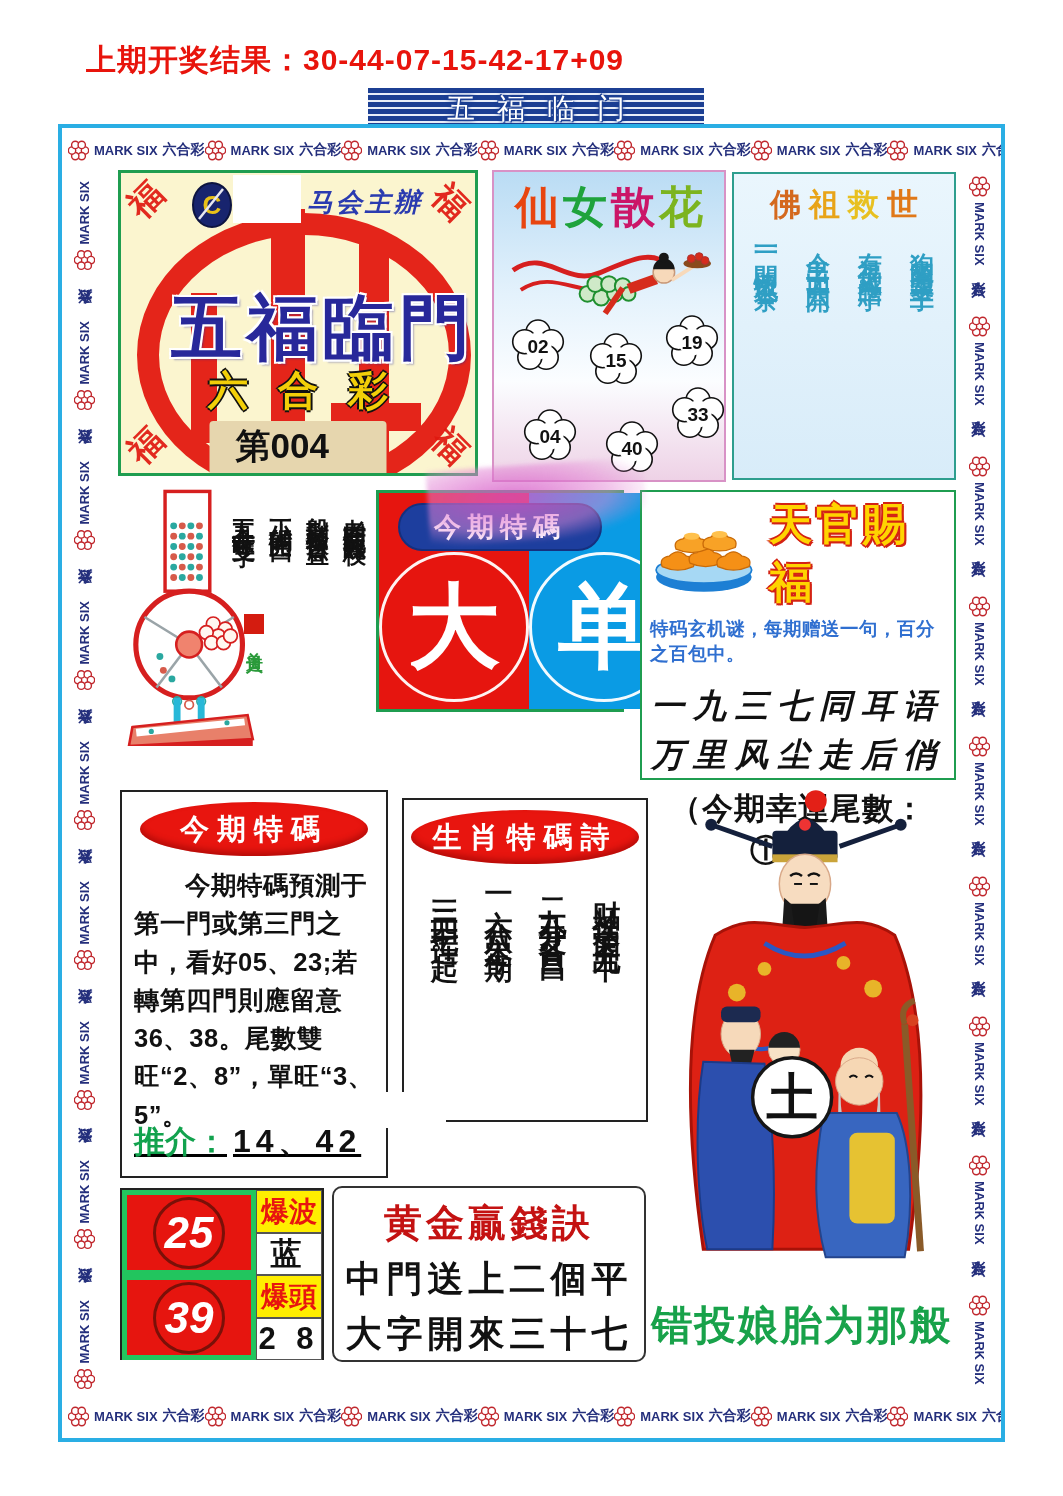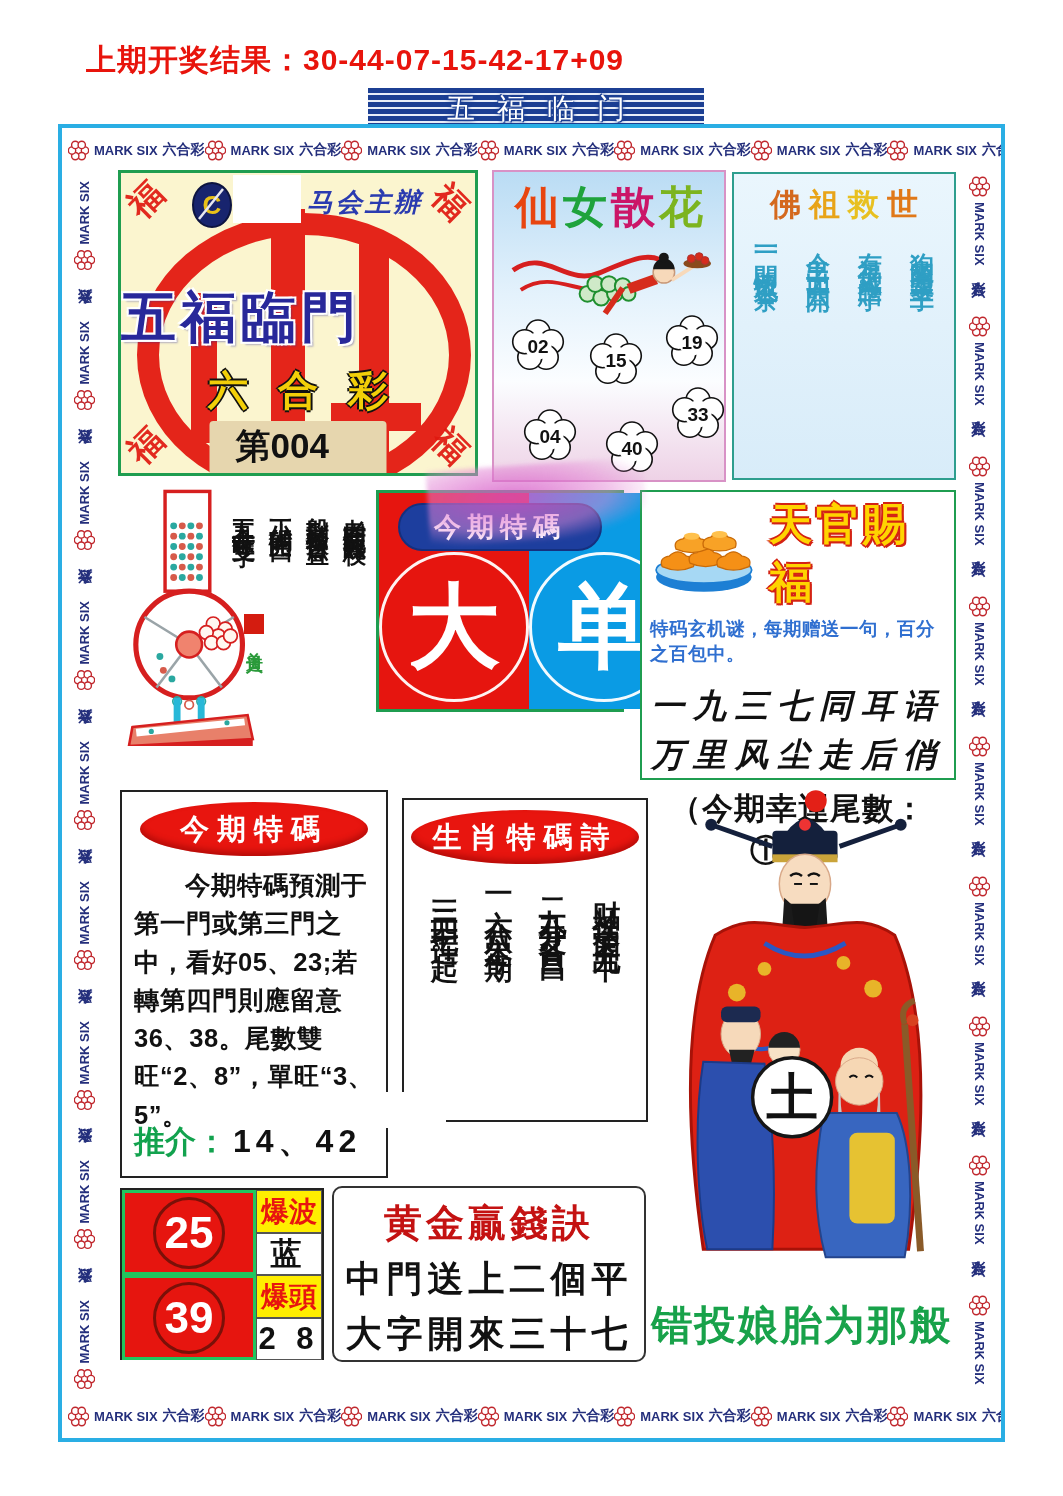--- a/index.html
+++ b/index.html
@@ -38,22 +38,22 @@
             background:#fbf5cf;overflow:hidden;}
   .logo-art{position:absolute;inset:0;z-index:1;}
   .logo-ring{position:absolute;left:16px;top:40px;width:290px;height:240px;border:22px solid #e4251a;
              border-radius:50%;}
   .logo-bar{position:absolute;background:#e4251a;}
   .corner-fu{position:absolute;color:#e01810;font-weight:bold;font-size:34px;
              font-family:"DejaVu Serif",serif;transform:rotate(-45deg);opacity:.92;}
   .logo-organizer{position:absolute;left:186px;top:12px;z-index:4;color:#2a3bb0;font-weight:bold;
                   font-size:26px;font-family:"DejaVu Serif",serif;font-style:italic;letter-spacing:3px;}
   .logo-emblem{position:absolute;left:70px;top:8px;z-index:4;width:42px;height:48px;}
-  .logo-title{position:absolute;left:0;right:0;top:108px;z-index:3;text-align:left;
-              font-size:55px;font-weight:900;color:#28289a;letter-spacing:5px;
+  .logo-title{position:absolute;left:0;right:0;top:108px;z-index:3;text-align:right;
+              font-size:71px;font-weight:900;color:#28289a;letter-spacing:5px;
               text-shadow:2px 2px 0 #fff,-2px -2px 0 #fff,2px -2px 0 #fff,-2px 2px 0 #fff,3px 3px 2px rgba(40,40,154,.4);}
   .logo-sub{position:absolute;left:0;right:0;top:190px;z-index:3;text-align:center;
             font-size:40px;font-weight:900;color:#f2cf08;letter-spacing:30px;padding-left:30px;
             font-family:"DejaVu Serif",serif;
             text-shadow:2px 0 0 #111,-2px 0 0 #111,0 2px 0 #111,0 -2px 0 #111;}
   .logo-issue{position:absolute;left:50%;top:248px;transform:translateX(-50%);z-index:3;
               background:#e6d6ae;color:#111;font-size:35px;font-weight:900;padding:2px 26px;border-radius:4px;}
   .artifact-white-logo{position:absolute;left:112px;top:2px;width:68px;height:48px;background:#fff;z-index:5;}
 
   
@@ -109,33 +109,33 @@
   .riddle div{margin-top:4px;}
   .lucky{margin-top:10px;font-size:31px;font-weight:900;color:#111;text-align:center;letter-spacing:1px;}
 
   
   .prediction-box{left:14px;top:620px;width:268px;height:388px;border:2px solid #222;background:#fff;}
   .ellipse-head{width:228px;height:54px;margin:10px auto 6px;background:#e8150f;border-radius:50%;
                 color:#fff;font-size:29px;font-weight:900;letter-spacing:8px;text-align:center;line-height:54px;
                 box-shadow:inset 0 -4px 6px rgba(120,0,0,.45);}
   .prediction-body{padding:4px 12px 0;font-size:25.5px;font-weight:bold;color:#111;line-height:1.5;
                    text-indent:2em;letter-spacing:.5px;}
-  .recommend{position:absolute;left:12px;bottom:12px;display:flex;align-items:baseline;}
+  .recommend{position:absolute;left:12px;bottom:12px;display:flex;align-items:baseline;text-decoration:underline;}
   .recommend-label{color:#12a24e;font-size:31px;font-weight:900;}
   .recommend-value{color:#111;font-size:32px;font-weight:900;letter-spacing:5px;margin-left:6px;}
 
   
   .zodiac-box{left:296px;top:628px;width:246px;height:324px;border:2px solid #222;background:#fff;}
   .zodiac-lines{writing-mode:vertical-rl;text-orientation:upright;height:298px;margin:14px auto 0;
                 width:216px;font-size:28px;font-weight:900;color:#111;line-height:54px;letter-spacing:9px;}
 
   
   .wave-box{left:14px;top:1018px;width:204px;height:172px;border:2px solid #222;background:#fff;
             display:grid;grid-template-columns:134px 66px;grid-template-rows:43px 42px 43px 42px;}
-  .wave-red{grid-column:1;background:#e6150f;border:3px solid #22c55e;display:flex;align-items:center;justify-content:center;}
+  .wave-red{grid-column:1;background:#e6150f;border:5px solid #22c55e;display:flex;align-items:center;justify-content:center;font-style:italic;}
   .wave-red.r1{grid-row:1/3;} .wave-red.r2{grid-row:3/5;}
   .wave-circle{width:66px;height:66px;border:3px solid #7a1008;border-radius:50%;display:flex;
                align-items:center;justify-content:center;color:#fff;font-size:44px;font-weight:bold;}
   .wave-cell{border:1px solid #555;display:flex;align-items:center;justify-content:center;}
   .wave-label{background:#ffee00;color:#e8150f;font-size:28px;font-weight:900;}
   .wave-value{background:#fff;color:#111;font-size:31px;font-weight:900;letter-spacing:6px;}
 
   
   .golden-box{left:226px;top:1016px;width:314px;height:176px;border:2px solid #333;border-radius:10px;background:#fff;}
   .golden-title{text-align:center;margin-top:10px;font-size:38px;font-weight:900;color:#c41212;letter-spacing:4px;}

